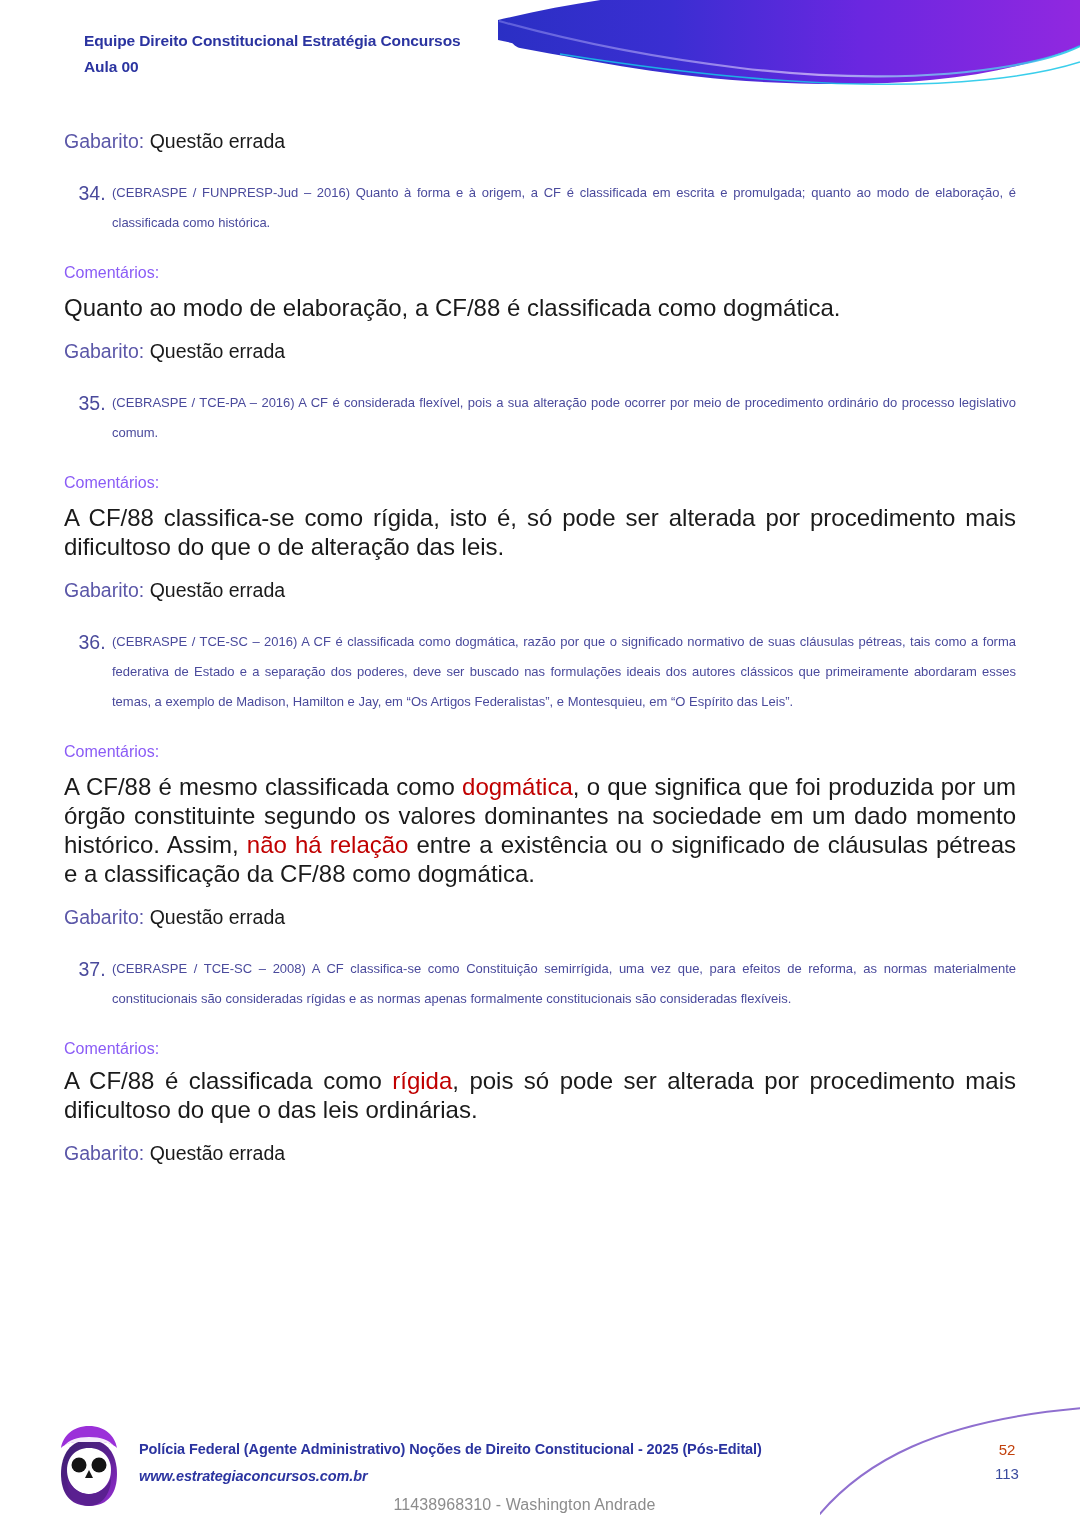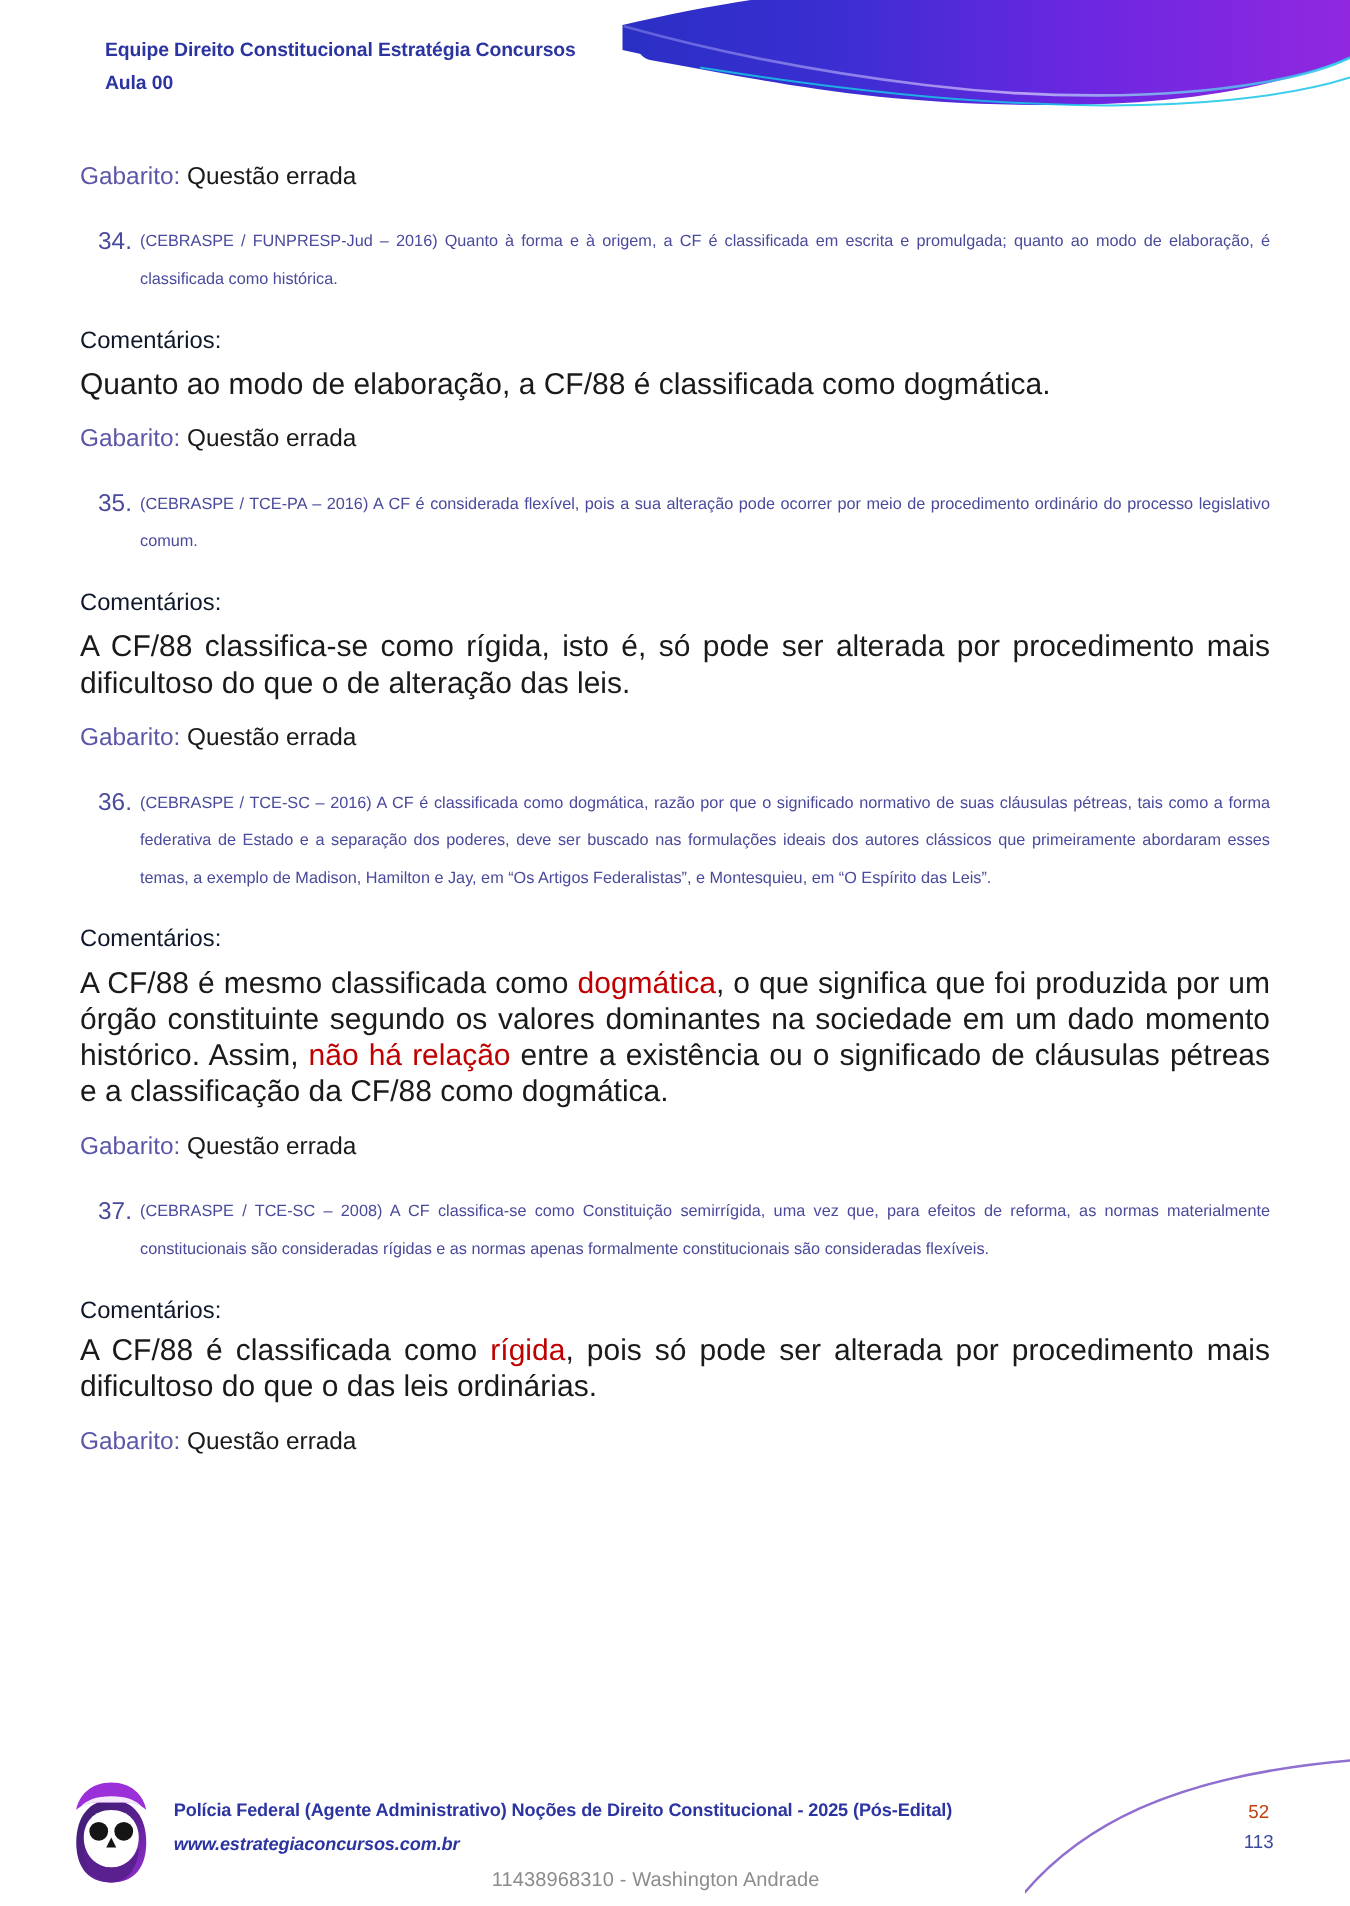--- a/index.html
+++ b/index.html
@@ -25,21 +25,21 @@
 
   p { margin:0; }
 
   .ans-line {
     font-size:19.5px; line-height:26px; color:#1a1a1a;
     margin:16px 0 0 0;
   }
   .ans-line .lbl { color:#5b57a8; }
 
   .label-line {
-    font-size:19px; line-height:26px; color:#0f172a;
+    font-size:16px; line-height:26px; color:#8b5cf6;
     margin:22px 0 0 0;
   }
 
   .q-block {
     display:flex; margin:24px 0 0 0; padding-left:12px;
   }
   .q-num {
     flex:0 0 36px; font-size:19.5px; line-height:30px; color:#4a4a9c;
     text-align:center; padding-right:4px;
   }

